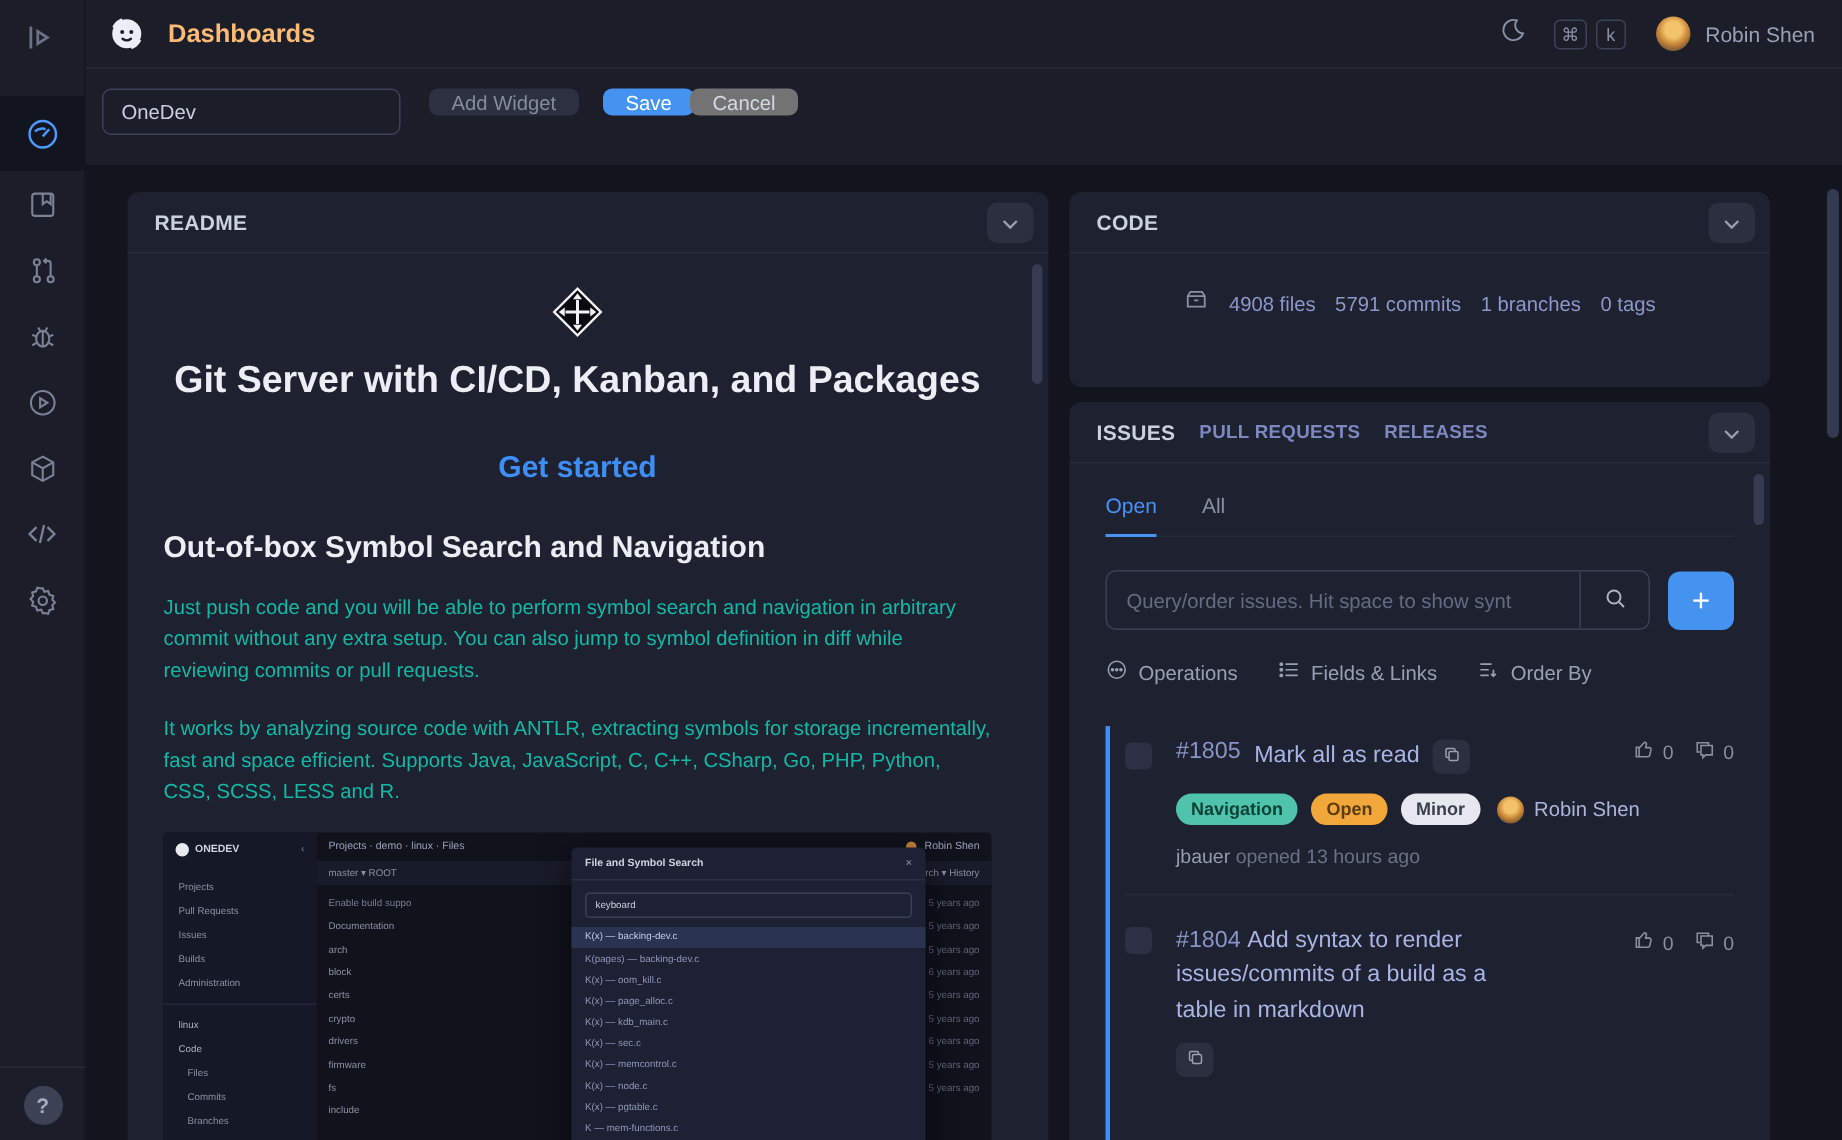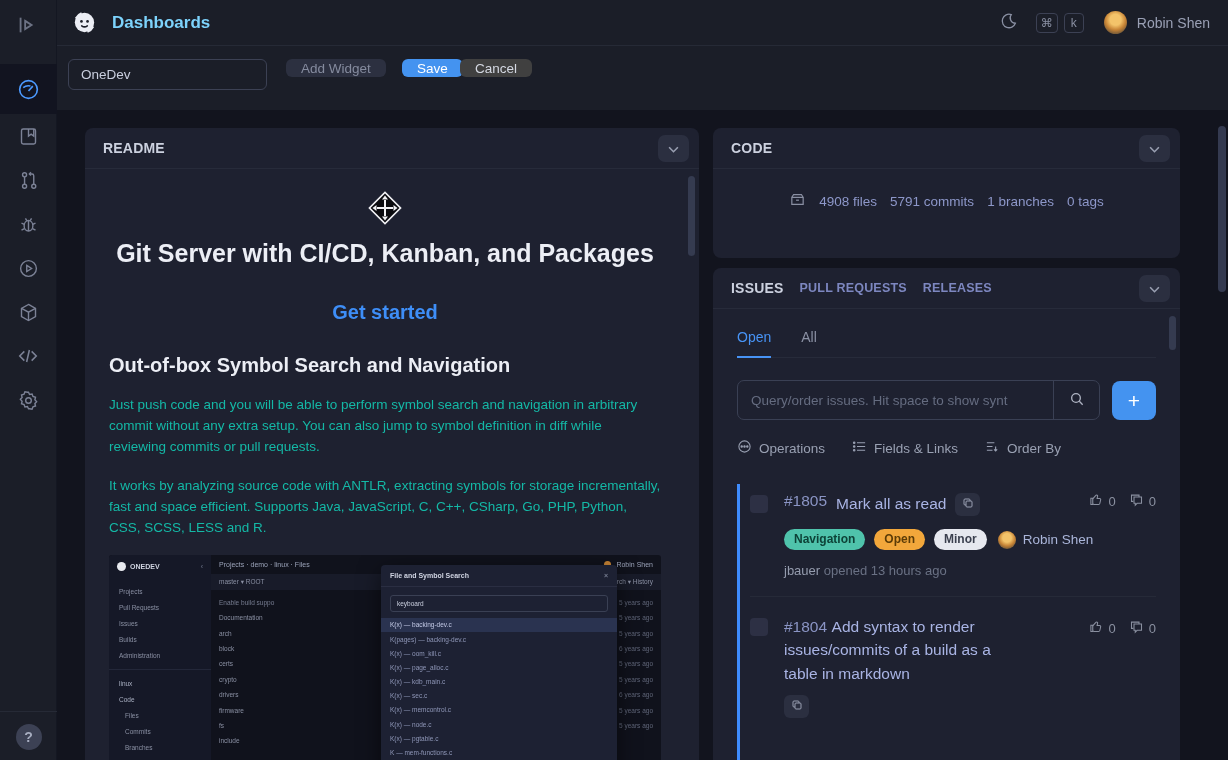--- a/index.html
+++ b/index.html
@@ -19,37 +19,37 @@
   .side-item svg { display:block; }
   .side-help { position:absolute; bottom:10px; left:0; width:57px; padding-top:12px;
     border-top:1px solid #262a36; display:flex; justify-content:center; }
   .help-circle { width:26px; height:26px; border-radius:50%; background:#3c4154; color:#a7adc0;
     font-size:14px; font-weight:bold; display:flex; align-items:center; justify-content:center; cursor:pointer; }
 
   
   .topbar { position:absolute; left:57px; top:0; right:0; height:46px; background:#1b1e28;
     border-bottom:1px solid #262a36; display:flex; align-items:center; padding:0 18px; }
   .logo { width:27px; height:27px; margin-left:-4px; }
-  .apptitle { font-size:17px; font-weight:600; color:#7dd3fc; margin-left:14px; }
+  .apptitle { font-size:17px; font-weight:600; color:#fdba74; margin-left:14px; }
   .topbar-right { margin-left:auto; display:flex; align-items:center; gap:10px; }
   .kbd { min-width:20px; height:20px; padding:0 4px; border:1px solid #3c4154; border-radius:4px;
     color:#8a90a3; font-size:12px; display:flex; align-items:center; justify-content:center; }
   .avatar { width:23px; height:23px; border-radius:50%;
     background:radial-gradient(circle at 50% 38%, #f3c36a 0 30%, #c78436 55%, #6e5638 80%, #3f3a45 100%); }
   .username { color:#9aa0b5; font-size:14px; }
 
   
   .toolbar { position:absolute; left:57px; top:46px; right:0; height:64px; background:#1b1e28; }
   .name-input { position:absolute; left:11px; top:13px; width:199px; height:31px; background:transparent;
     border:1px solid #3c4154; border-radius:6px; color:#c9cede; font-size:13.5px; padding:0 12px;
     font-family:inherit; }
   .btn { position:absolute; top:13px; height:18px; border:none; border-radius:6px; font-size:13.5px;
     font-family:inherit; cursor:pointer; padding:0 15px; }
   .btn-dim { background:#2c3040; color:#858b9e; }
-  .btn-dim2 { background:#404040; color:#d4d8e2; }
+  .btn-dim2 { background:#737373; color:#d4d8e2; }
   .btn-primary { background:#4493f0; color:#fff; }
 
   
   .content { position:absolute; left:57px; top:110px; right:0; bottom:0; background:#12141e; overflow:hidden; }
   .pagescroll { position:absolute; right:2px; top:0; bottom:0; width:10px; }
   .pagescroll .thumb { position:absolute; top:16px; right:0; width:8px; height:166px; background:#343a50; border-radius:4px; }
 
   .widget { position:absolute; background:#1e2130; border-radius:8px; }
   .whead { height:41px; display:flex; align-items:center; padding:0 18px; border-bottom:1px solid #272b3a;
     position:relative; }

